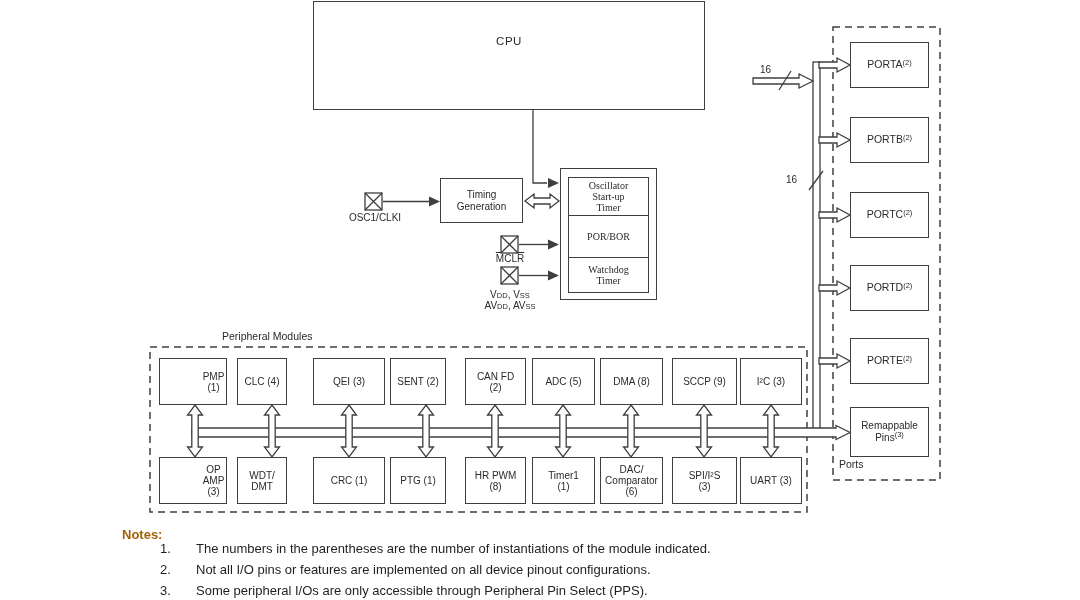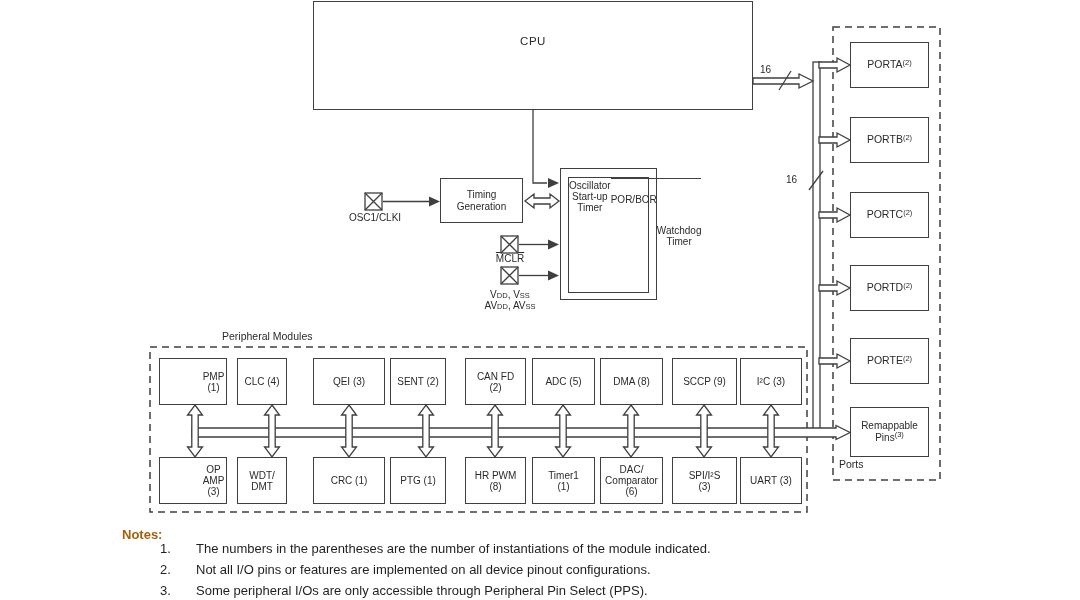--- a/index.html
+++ b/index.html
@@ -4,25 +4,25 @@
 <style>
   html,body{margin:0;padding:0;}
   body{
     width:1080px;height:600px;position:relative;background:#ffffff;
     font-family:"Liberation Sans", sans-serif;color:#2a2a2a;overflow:hidden;
   }
   .box{
     position:absolute;border:1.5px solid #3f3f3f;background:#fff;box-sizing:border-box;
     display:flex;align-items:center;justify-content:center;text-align:center;white-space:pre-line;
   }
-  #cpu-box{left:313px;top:1px;width:440px;height:109px;align-items:flex-start;font-size:11.5px;letter-spacing:.5px;}
+  #cpu-box{left:313px;top:1px;width:392px;height:109px;align-items:flex-start;font-size:11.5px;letter-spacing:.5px;}
   #cpu-box .cpu-label{margin-top:33px;}
   #timing-box{left:440px;top:178px;width:83px;height:45px;font-size:10px;line-height:11.5px;}
   #reset-outer{position:absolute;left:560px;top:168px;width:97px;height:132px;border:1.5px solid #3f3f3f;box-sizing:border-box;background:#fff;}
-  #reset-inner{position:absolute;left:568px;top:177px;width:81px;height:116px;border:1.5px solid #3f3f3f;box-sizing:border-box;display:flex;flex-direction:row;background:#fff;}
+  #reset-inner{position:absolute;left:568px;top:177px;width:81px;height:116px;border:1.5px solid #3f3f3f;box-sizing:border-box;display:flex;flex-direction:column;background:#fff;font-family:Liberation Serif, serif;}
   .reset-cell{display:flex;align-items:center;justify-content:center;text-align:center;white-space:pre-line;font-size:10px;line-height:11px;box-sizing:border-box;}
   #cell-ost{height:37px;}
   #cell-por{height:42px;border-top:1.5px solid #3f3f3f;}
   #cell-wdt{flex:1;border-top:1.5px solid #3f3f3f;}
   .small-label{position:absolute;font-size:10px;line-height:11px;}
   #osc-label{left:339px;top:212px;width:72px;text-align:center;}
   #mclr-label{left:485px;top:253px;width:50px;text-align:center;text-decoration:overline;}
   #pwr-line1{left:460px;top:289px;width:100px;text-align:center;}
   #pwr-line2{left:460px;top:300px;width:100px;text-align:center;}
   .ss{font-size:7.5px;}

